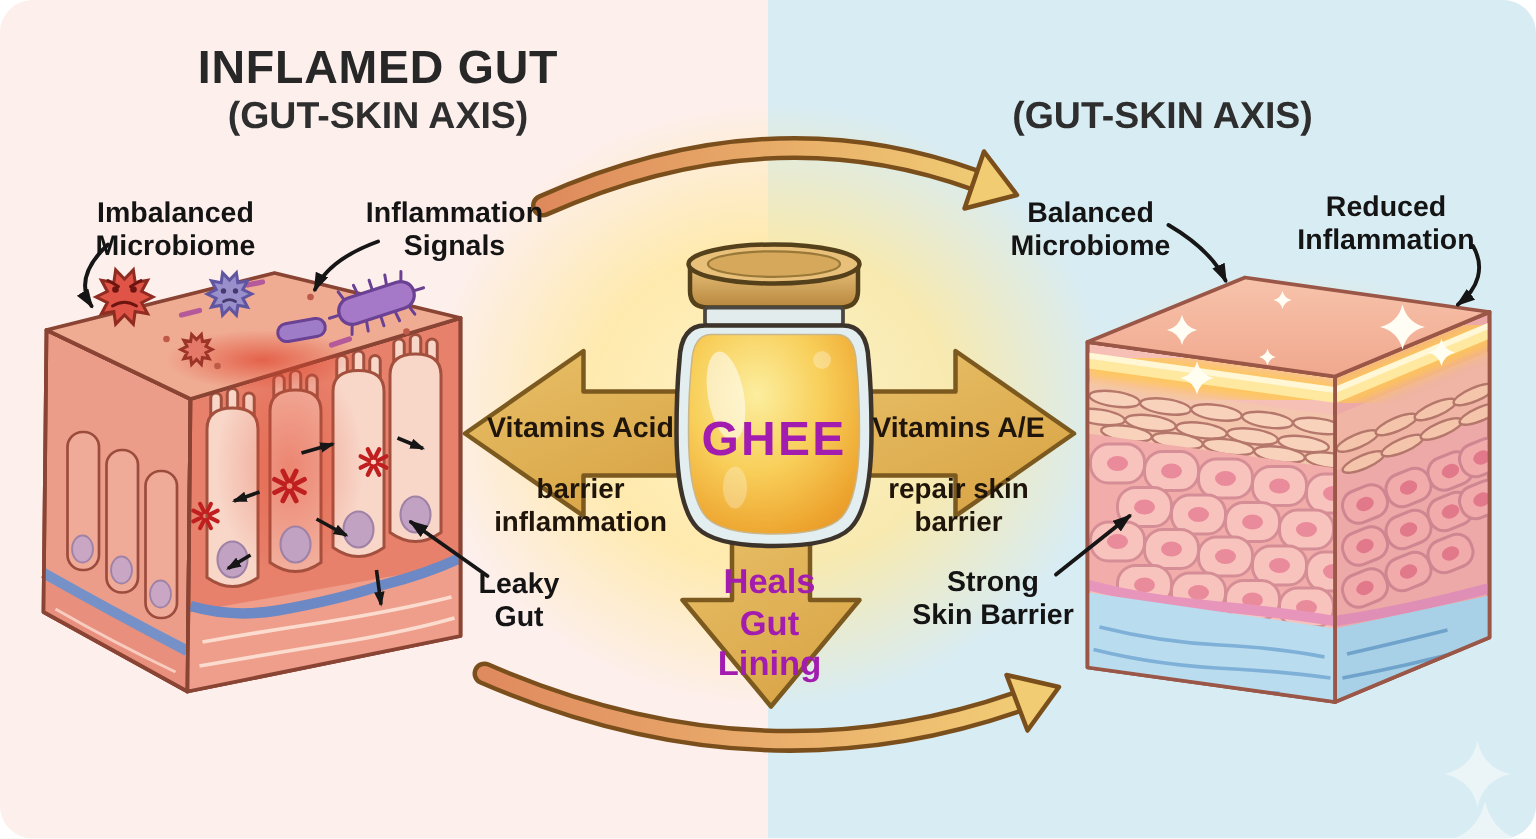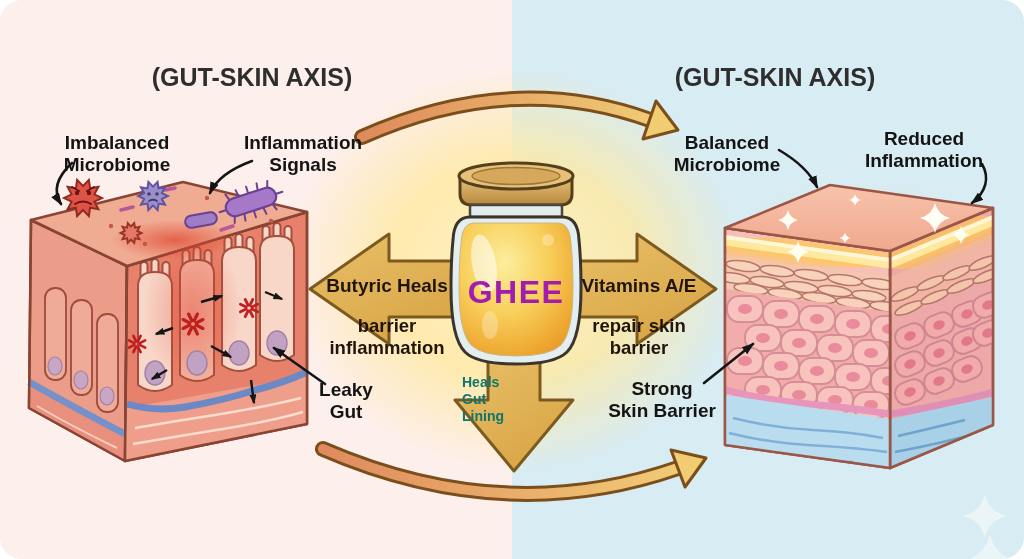--- a/index.html
+++ b/index.html
@@ -14,21 +14,21 @@
     background:radial-gradient(closest-side,rgba(255,243,198,.96) 0%,rgba(255,233,160,.82) 38%,rgba(255,233,160,0) 72%);}
   .glow-skin{left:660px;top:150px;width:400px;height:210px;
     background:radial-gradient(closest-side,rgba(255,228,150,.6) 0%,rgba(255,228,150,0) 70%);}
   .title{position:absolute;text-align:center;font-weight:800;font-size:31px;letter-spacing:.5px;color:#272727;}
   .subtitle{position:absolute;text-align:center;font-weight:700;font-size:25px;color:#2e2e2e;}
   .callout{position:absolute;text-align:center;font-size:19px;font-weight:600;line-height:1.18;
     color:#141414;white-space:pre-line;}
   .arrow-text{position:absolute;text-align:center;color:#20150a;line-height:1.16;white-space:pre-line;}
   .arrow-text .t{font-weight:800;font-size:19px;display:block;}
   .arrow-text .b{font-weight:600;font-size:18.5px;display:block;white-space:pre-line;}
-  .down-text{position:absolute;text-align:left;color:#0f766e;font-size:14px;font-weight:700;line-height:1.2;white-space:pre-line;}
+  .down-text{position:absolute;text-align:center;color:#a21caf;font-size:23px;font-weight:700;line-height:1.2;white-space:pre-line;}
   .ghee-label{position:absolute;left:440px;top:274px;width:152px;text-align:center;
     font-size:32px;font-weight:800;letter-spacing:1.5px;color:#a21caf;}
 </style>
 </head>
 <body>
 
 <div class="canvas">
 
   <div class="abs bg-left"></div>
   <div class="abs bg-right"></div>
@@ -351,38 +351,39 @@
       <ellipse cx="50" cy="165" rx="8" ry="14" fill="#ffffff" opacity=".28"></ellipse>
       <circle cx="108" cy="80" r="6" fill="#ffffff" opacity=".3"></circle>
     </g>
   </svg>
 
   <svg class="abs" style="left:938px;top:468px;" width="86" height="91" viewBox="0 0 86 91">
     <path d="M47 26 Q51 44 69 48 Q51 52 47 70 Q43 52 25 48 Q43 44 47 26 Z" fill="#ecf6f8" opacity=".95"></path>
     <path d="M52 66 Q57 88 79 93 Q57 98 52 120 Q47 98 25 93 Q47 88 52 66 Z" fill="#ecf6f8" opacity=".95"></path>
   </svg>
 
+  <div class="title" style="left:60px;top:27px;width:384px;">INFLAMED GUT</div>
   <div class="subtitle" style="left:60px;top:63px;width:384px;">(GUT-SKIN AXIS)</div>
   <div class="subtitle" style="left:580px;top:63px;width:390px;">(GUT-SKIN AXIS)</div>
 
   <div class="callout" style="left:42px;top:132px;width:150px;">Imbalanced
 Microbiome</div>
   <div class="callout" style="left:228px;top:132px;width:150px;">Inflammation
 Signals</div>
   <div class="callout" style="left:300px;top:379px;width:92px;">Leaky
 Gut</div>
   <div class="callout" style="left:652px;top:132px;width:150px;">Balanced
 Microbiome</div>
   <div class="callout" style="left:849px;top:128px;width:150px;">Reduced
 Inflammation</div>
   <div class="callout" style="left:572px;top:378px;width:180px;">Strong
 Skin Barrier</div>
 
   <div class="arrow-text" style="left:312px;top:256px;width:150px;">
-    <span class="t">Butyric Heals</span>
+    <span class="t">Vitamins Acid</span>
     <span class="b">barrier
 inflammation</span>
   </div>
   <div class="arrow-text" style="left:563px;top:256px;width:152px;">
     <span class="t">Vitamins A/E</span>
     <span class="b">repair skin
 barrier</span>
   </div>
   <div class="down-text" style="left:462px;top:374px;width:102px;">Heals
 Gut

